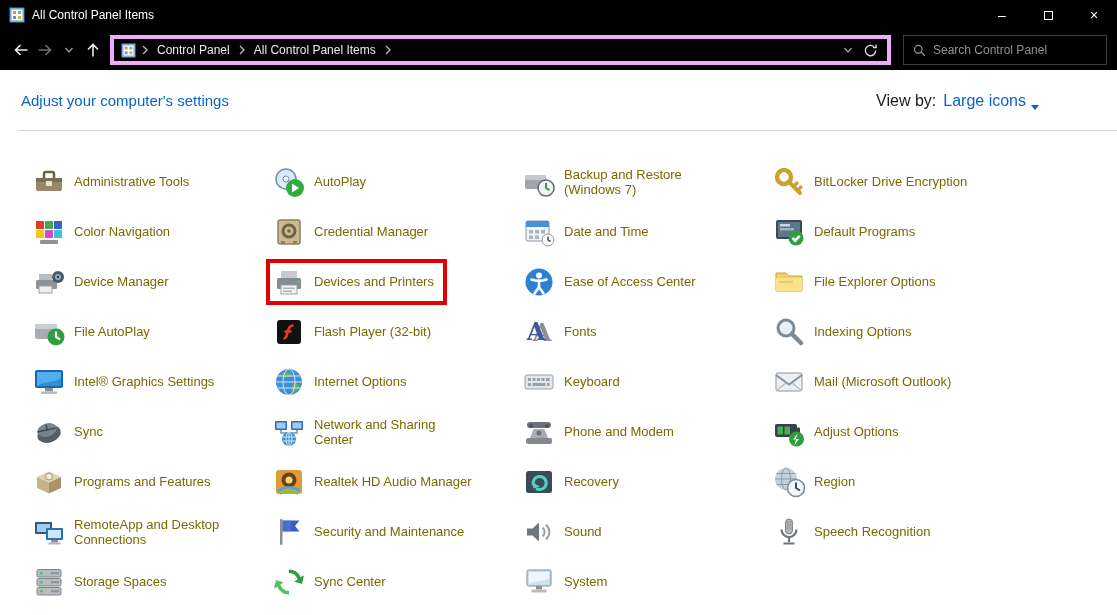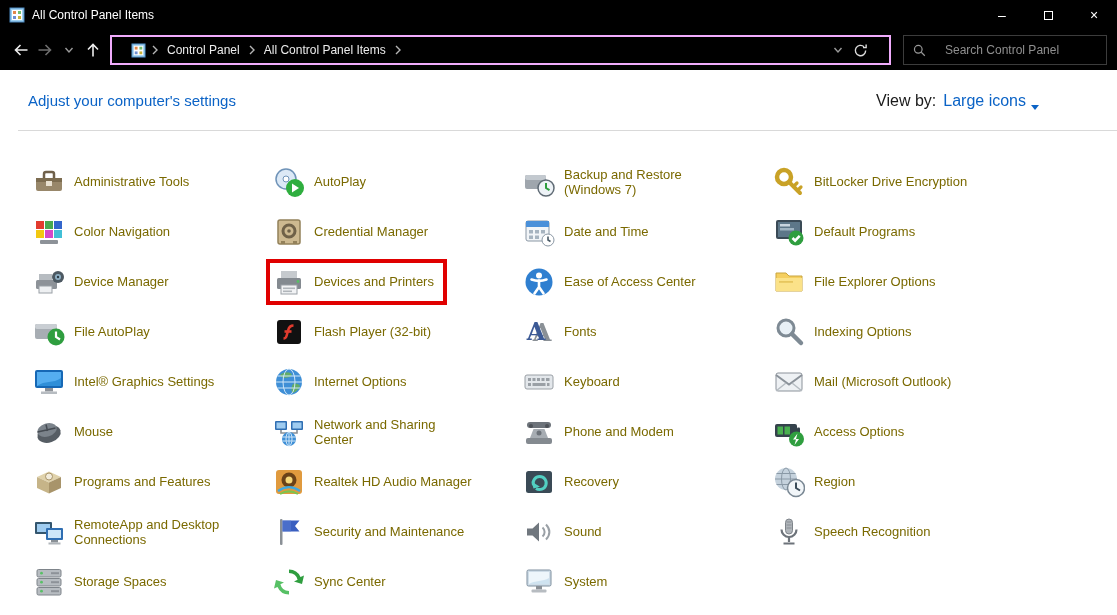--- a/index.html
+++ b/index.html
@@ -9,31 +9,31 @@
   
   .titlebar{height:30px;background:#000;display:flex;align-items:center;color:#fff;}
   .app-icon{margin:0 7px 0 9px;display:flex;}
   .title-text{font-size:12px;}
   .win-btns{margin-left:auto;display:flex;height:100%;}
   .win-btn{width:46px;display:flex;align-items:center;justify-content:center;color:#fff;font-size:14px;cursor:default;}
   .max-glyph{width:9px;height:9px;border:1px solid #fff;display:inline-block;}
   
   .navbar{height:40px;background:#000;display:flex;align-items:center;padding:0 10px 0 10px;}
   .nav-btn{width:22px;height:26px;display:flex;align-items:center;justify-content:center;margin-right:2px;}
-  .addressbar{flex:1;height:30px;border:2px solid #f0abfc;display:flex;align-items:center;
-    padding:0 19px;color:#ececec;font-size:12px;gap:5px;margin-left:4px;background:#000;}
+  .addressbar{flex:1;height:30px;border:4px solid #f0abfc;display:flex;align-items:center;
+    padding:0 7px;color:#ececec;font-size:12px;gap:5px;margin-left:4px;background:#000;}
   .crumb{padding:2px 3px;white-space:nowrap;}
   .addr-right{margin-left:auto;display:flex;align-items:center;gap:10px;padding-right:2px;}
   .searchbox{width:204px;height:30px;border:1px solid #3c3c3c;margin-left:12px;display:flex;
     align-items:center;padding:0 9px;gap:7px;background:#000;}
-  .searchbox input{flex:1;min-width:0;background:transparent;border:none;outline:none;color:#7dd3fc;font-size:12px;font-family:"Liberation Sans",sans-serif;margin-left:12px;}
+  .searchbox input{flex:1;min-width:0;background:transparent;border:none;outline:none;color:#7dd3fc;font-size:12px;font-family:"Liberation Sans",sans-serif;}
   .searchbox input::placeholder{color:#8f8f8f;}
   
   .content{padding-top:22px;background:#fff;}
-  .content-header{display:flex;align-items:baseline;padding-left:28px;}
+  .content-header{display:flex;align-items:baseline;padding-left:21px;}
   h1{font-size:15px;font-weight:normal;color:var(--blue);}
   .viewby{margin-left:auto;margin-right:78px;font-size:16px;display:flex;align-items:center;gap:7px;color:#1a1a1a;}
   .viewby-value{color:var(--blue);display:flex;align-items:flex-end;gap:5px;cursor:pointer;}
   .caret{width:0;height:0;border-left:4px solid transparent;border-right:4px solid transparent;border-top:5px solid var(--blue);display:inline-block;}
   .divider{border-top:1px solid #d9d9d9;margin:20px 0 0 18px;}
   
   .grid{display:grid;grid-template-columns:240px 250px 250px 1fr;grid-auto-rows:50px;align-items:center;margin:26px 0 0 30px;}
   .cell{display:flex;align-items:center;}
   .item{display:inline-flex;align-items:center;gap:9px;padding:3px 9px 3px 3px;cursor:pointer;}
   .item.highlighted{box-shadow:0 0 0 4px var(--red);}
@@ -429,21 +429,21 @@
       </div>
       <div class="cell">
         <div class="item">
           <span class="cp-icon">
             <svg viewBox="0 0 32 32">
               <ellipse cx="16" cy="18" rx="12" ry="8.5" fill="#565d64" transform="rotate(-18 16 18)"></ellipse>
               <ellipse cx="14" cy="14" rx="10" ry="6.5" fill="#7b838b" transform="rotate(-18 14 14)"></ellipse>
               <path d="M13 8.5l1.5 6.5M4.5 16l18-4" stroke="#454b52" stroke-width="1.5" fill="none"></path>
             </svg>
           </span>
-          <span class="item-label">Mouse</span>
+          <span class="item-label">Sync</span>
         </div>
       </div>
       <div class="cell">
         <div class="item">
           <span class="cp-icon">
             <svg viewBox="0 0 32 32">
               <rect x="2" y="5" width="12" height="9" rx="1" fill="#2f6eb2"></rect>
               <rect x="3.5" y="6.5" width="9" height="6" fill="#9fccf0"></rect>
               <rect x="18" y="5" width="12" height="9" rx="1" fill="#2f6eb2"></rect>
               <rect x="19.5" y="6.5" width="9" height="6" fill="#9fccf0"></rect>
@@ -477,21 +477,21 @@
           <span class="cp-icon">
             <svg viewBox="0 0 32 32">
               <rect x="2" y="8" width="22" height="13" rx="2" fill="#35424c"></rect>
               <rect x="24" y="11.5" width="3" height="6" rx="1" fill="#35424c"></rect>
               <rect x="4.5" y="10.5" width="5.5" height="8" fill="#49b04f"></rect>
               <rect x="11.5" y="10.5" width="5.5" height="8" fill="#49b04f"></rect>
               <circle cx="23.5" cy="23" r="7.5" fill="#2f9e3f"></circle>
               <path d="M24.5 17.5l-4.5 6h3l-1.5 5.5 4.5-6h-3z" fill="#fff"></path>
             </svg>
           </span>
-          <span class="item-label">Access Options</span>
+          <span class="item-label">Adjust Options</span>
         </div>
       </div>
       <div class="cell">
         <div class="item">
           <span class="cp-icon">
             <svg viewBox="0 0 32 32">
               <path d="M4 11l12-5.5L28 11l-12 5.5z" fill="#e0d2ab"></path>
               <path d="M4 11v11l12 5.5V16.5z" fill="#c6b488"></path>
               <path d="M28 11v11l-12 5.5V16.5z" fill="#a8946a"></path>
               <circle cx="16" cy="10.5" r="3.5" fill="#f2ecdc" stroke="#a8946a"></circle>

